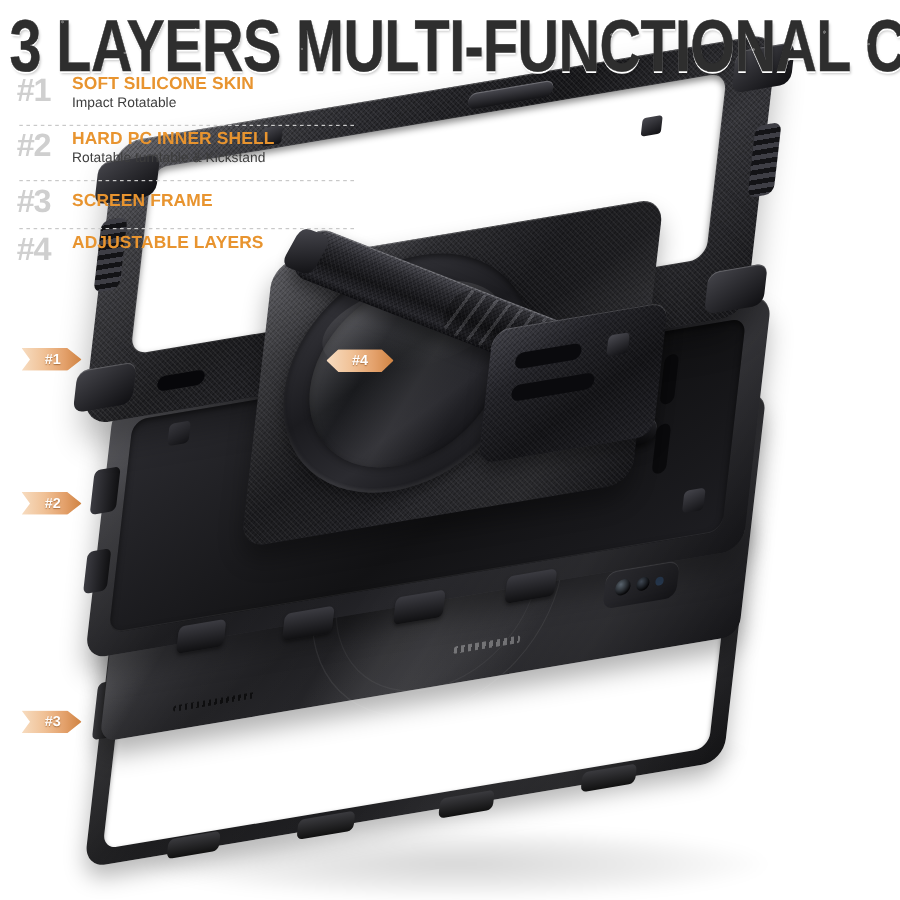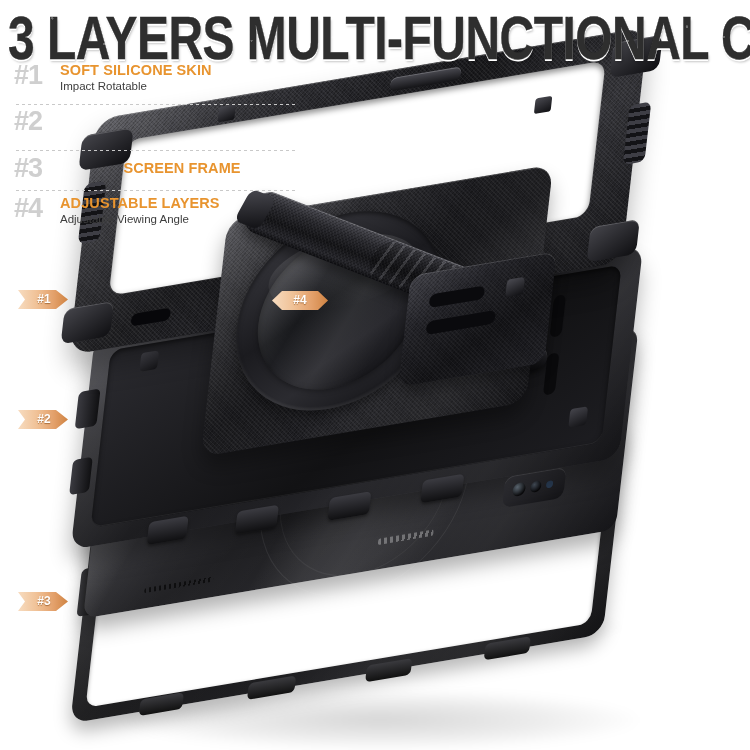--- a/index.html
+++ b/index.html
@@ -317,37 +317,40 @@
       <div class="feat-num">#1</div>
       <div class="feat-body">
         <div class="feat-title">SOFT SILICONE SKIN</div>
         <div class="feat-sub">Impact Rotatable</div>
       </div>
       <div class="feat-sep"></div>
     </div>
 
     <div class="feat" style="height:40px;padding-top:3px;">
       <div class="feat-num" style="top:1px;">#2</div>
+      <div class="feat-body">
+        <div class="feat-title">HARD PC INNER SHELL</div>
+        <div class="feat-sub">Rotatable turntable &amp; Kickstand</div>
+      </div>
       <div class="feat-sep"></div>
     </div>
 
     <div class="feat" style="height:30px;padding-top:5px;">
       <div class="feat-num" style="top:2px;">#3</div>
       <div class="feat-body">
-        <div class="feat-title" style="padding-top:4px;text-align:center;">SCREEN FRAME</div>
+        <div class="feat-title" style="padding-top:4px;">SCREEN FRAME</div>
         <div class="feat-sub"></div>
       </div>
       <div class="feat-sep"></div>
     </div>
 
     <div class="feat" style="height:40px;padding-top:4px;">
       <div class="feat-num" style="top:2px;">#4</div>
       <div class="feat-body">
         <div class="feat-title">ADJUSTABLE LAYERS</div>
-        <div class="feat-sub">Adjustable Viewing Angle</div>
       </div>
     </div>
 
   </div>
 
   <div class="badge single" style="left:18px;top:290px;">
     <span>#1</span>
   </div>
 
   <div class="badge single" style="left:18px;top:410px;">

